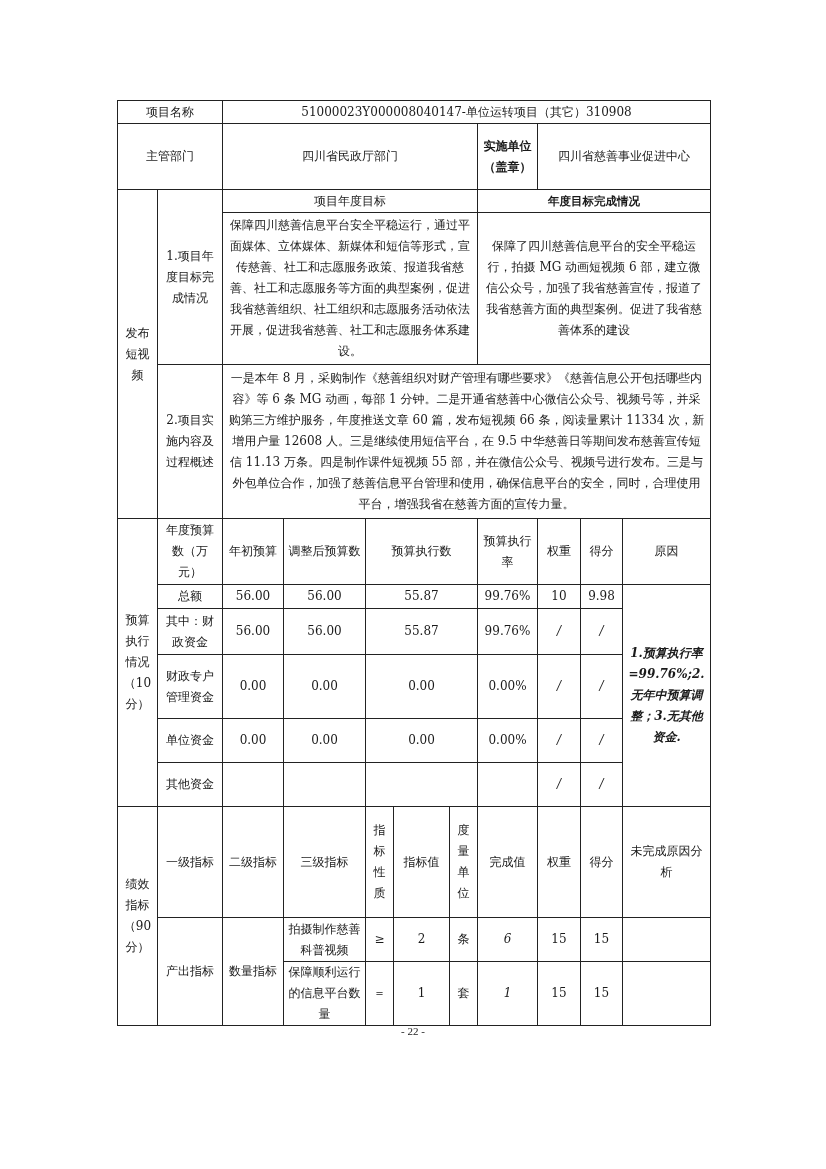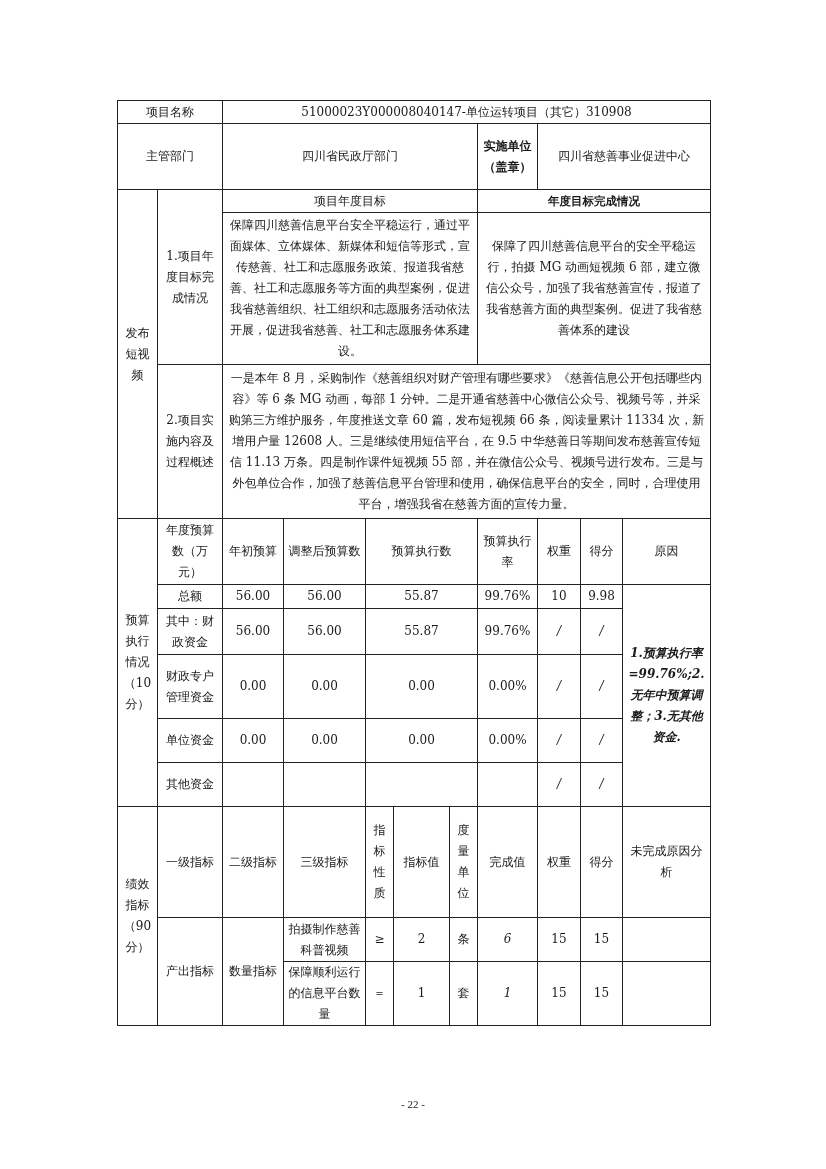--- a/index.html
+++ b/index.html
@@ -5,21 +5,21 @@
   html, body { margin:0; padding:0; background:#ffffff; }
   body { width:826px; height:1169px; position:relative; overflow:hidden;
          font-family:"DejaVu Serif","Liberation Serif",serif; color:#1a1a1a; }
   .tbl { position:absolute; left:117px; top:100px; border-collapse:collapse; table-layout:fixed; }
   .tbl td { border:1px solid #222; padding:0 4px; font-size:12px; line-height:21px;
             vertical-align:middle; text-align:center; overflow:hidden; }
   .tl { text-align:center; }
   .just { text-align:right;margin-left:20px; }
   .it { font-style:italic; }
   .sans { font-family:"DejaVu Sans","Liberation Sans",sans-serif; }
-  .pageno { position:absolute; top:1098px; left:0; width:826px; text-align:center;
+  .pageno { position:absolute; top:1025px; left:0; width:826px; text-align:center;
             font-size:11px; font-family:"Liberation Serif",serif; color:#222; }
   .vt { line-height:22px; }
 </style>
 </head>
 <body>
 
 <table class="tbl">
   <colgroup>
     <col style="width:40px">
       <col style="width:65px">

